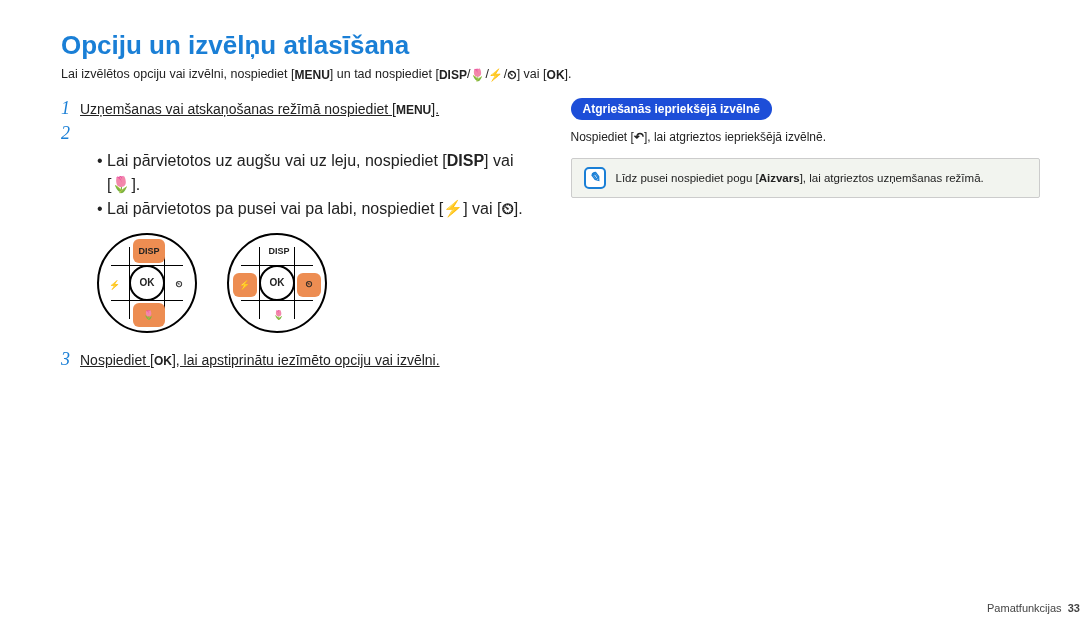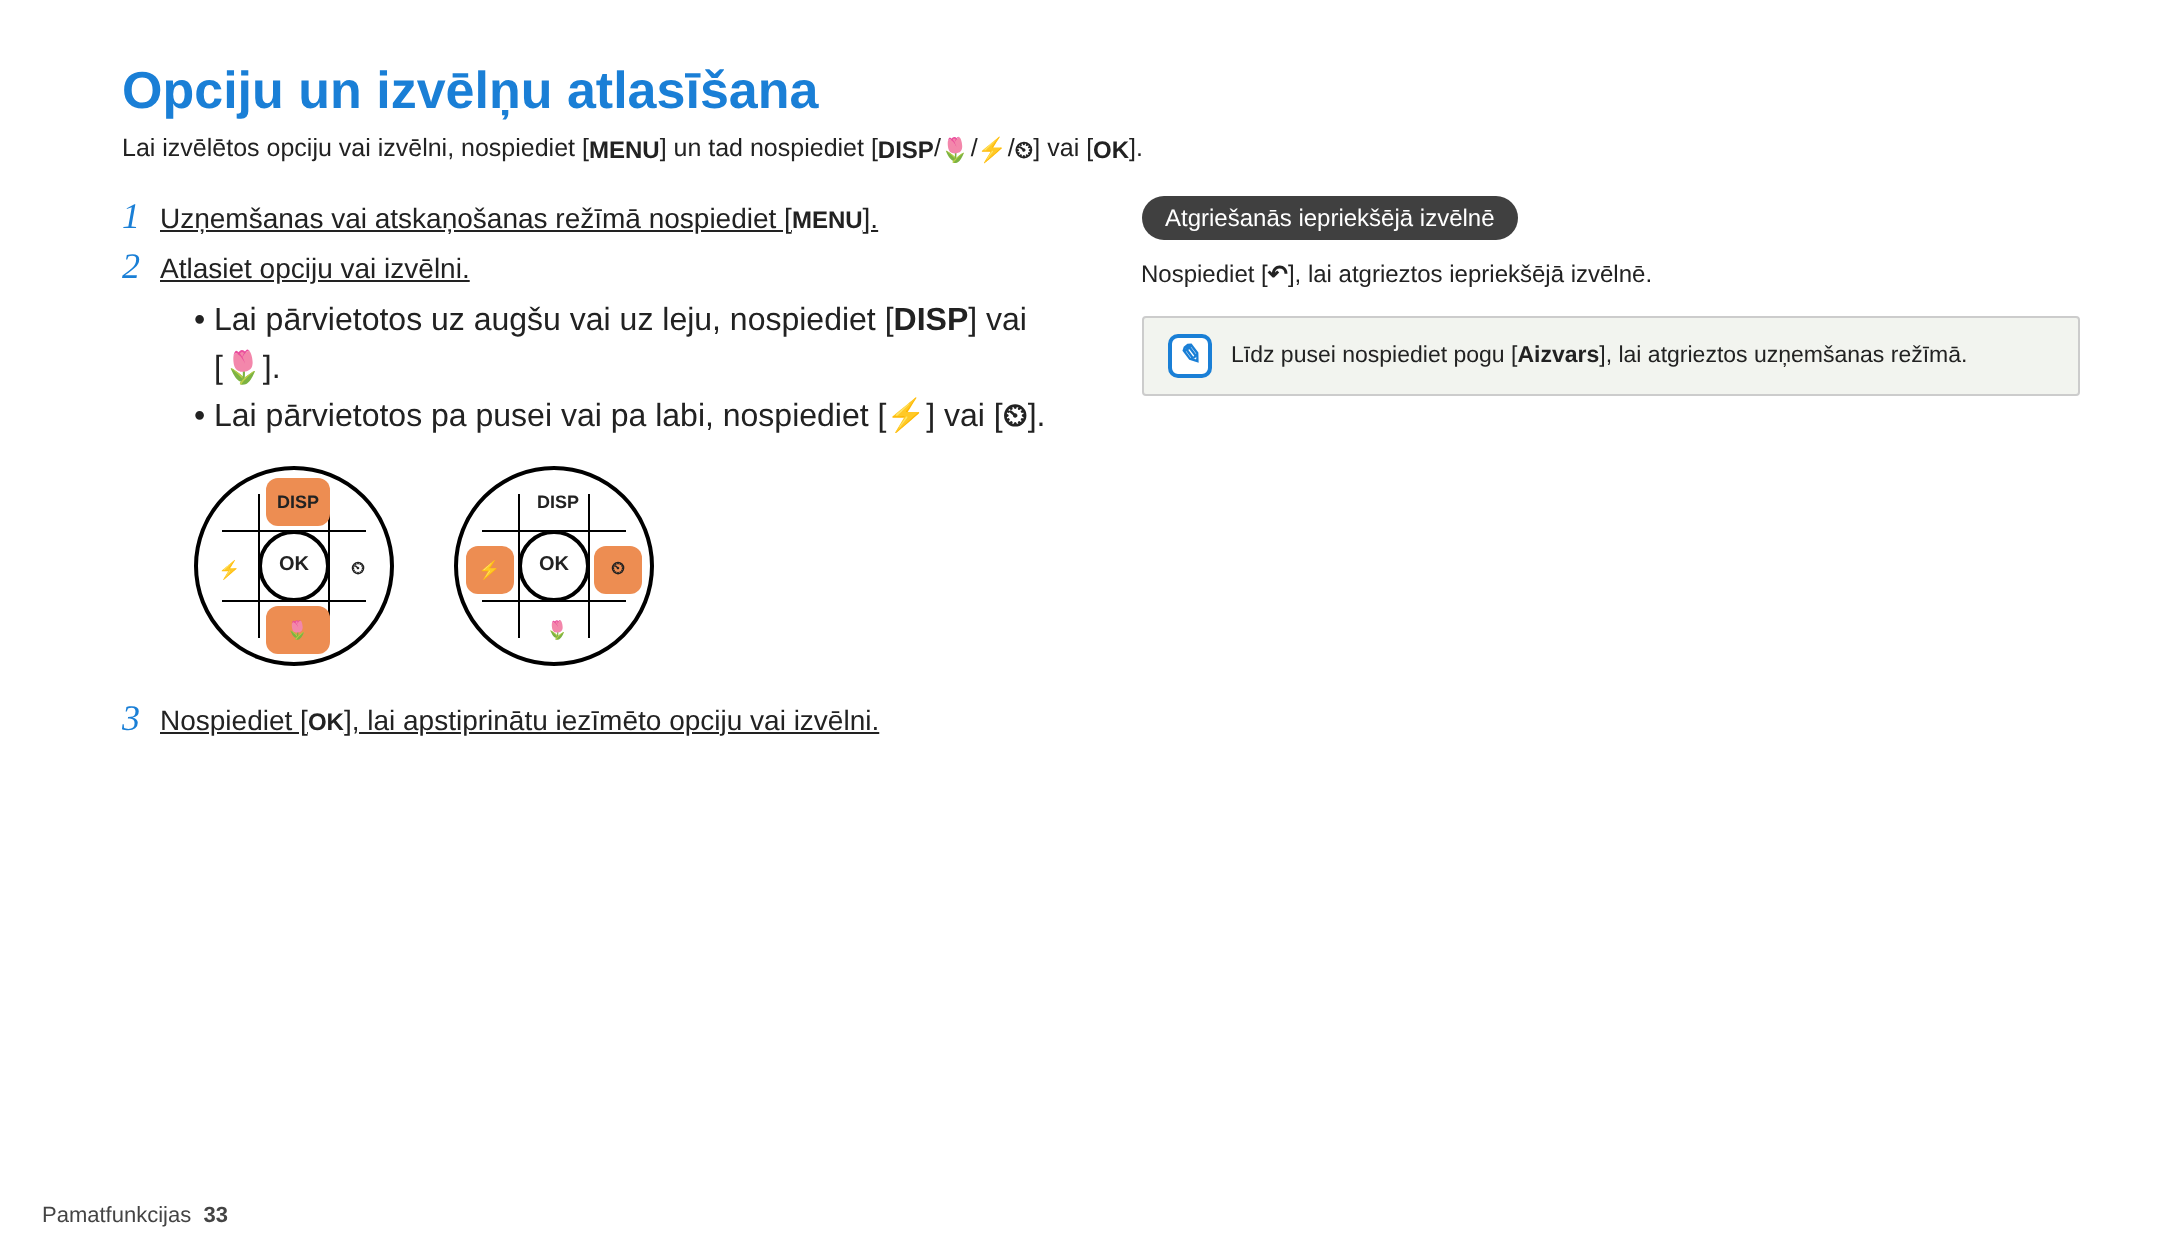--- a/index.html
+++ b/index.html
@@ -26,28 +26,28 @@
   .dpad .btn.top { top: 4px; left: 34px; }
   .dpad .btn.bottom { bottom: 4px; left: 34px; }
   .dpad .btn.left { left: 4px; top: 38px; width: 24px; height: 24px; }
   .dpad .btn.right { right: 4px; top: 38px; width: 24px; height: 24px; }
   .dpad .btn.hl { background: #ed8d52; border-radius: 6px; }
   .dpad .line-v1 { position:absolute; left:30px; top:12px; bottom:12px; width:0; border-left:1px solid #000;}
   .dpad .line-v2 { position:absolute; right:30px; top:12px; bottom:12px; width:0; border-left:1px solid #000;}
   .dpad .line-h1 { position:absolute; top:30px; left:12px; right:12px; height:0; border-top:1px solid #000;}
   .dpad .line-h2 { position:absolute; bottom:30px; left:12px; right:12px; height:0; border-top:1px solid #000;}
 
-  .pill { display: inline-block; background: #404040; color: #fff; font-size: 12px; font-weight: normal; padding: 4px 12px; border-radius: 12px; margin-bottom: 10px; }
+  .pill { display: inline-block; background: #1d4ed8; color: #fff; font-size: 12px; font-weight: bold; padding: 4px 12px; border-radius: 12px; margin-bottom: 10px; }
   .right-text { font-size: 12px; margin-bottom: 14px; }
 
   .note-box { display: flex; align-items: center; gap: 10px; border: 1px solid #ccc; background: #f2f4ef; padding: 8px 12px; border-radius: 2px; }
   .note-icon { width: 22px; height: 22px; border: 2px solid #1a7fd6; border-radius: 5px; display: flex; align-items: center; justify-content: center; color: #1a7fd6; font-size: 14px; font-weight: bold; font-style: italic; font-family: Georgia, serif; flex-shrink: 0; background:#fff; }
   .note-text { font-size: 11.5px; line-height: 1.4; }
 
-  .footer { position: absolute; bottom: 16px; left: 0; right: 0; text-align: left; font-size: 11px; color: #444; }
+  .footer { position: absolute; bottom: 16px; left: 0; right: 0; text-align: right; font-size: 11px; color: #444; }
 </style>
 </head>
 <body>
 
 <div class="page">
   <h1 class="title">Opciju un izvēlņu atlasīšana</h1>
 
   <p class="intro">
     <span>Lai izvēlētos opciju vai izvēlni, nospiediet [</span><span class="bracket-label">MENU</span><span>] un tad nospiediet [</span><span class="bracket-label">DISP</span><span>/</span><span class="bracket-label">🌷</span><span>/</span><span class="bracket-label">⚡</span><span>/</span><span class="bracket-label">⏲</span><span>] vai [</span><span class="bracket-label">OK</span><span>].</span>
   </p>
@@ -57,21 +57,20 @@
 
       <div class="step-row">
         <span class="step-num">1</span>
         <span class="step-text">
           <span>Uzņemšanas vai atskaņošanas režīmā nospiediet [</span><span class="bracket-label">MENU</span><span>].</span>
         </span>
       </div>
 
       <div class="step-row">
         <span class="step-num">2</span>
-        <span class="step-text">Atlasiet opciju vai izvēlni.</span>
       </div>
       <ul class="sub-bullets">
         <li>
           <span>Lai pārvietotos uz augšu vai uz leju, nospiediet [</span><b>DISP</b><span>] vai [</span><b>🌷</b><span>].</span>
         </li>
         <li>
           <span>Lai pārvietotos pa pusei vai pa labi, nospiediet [</span><b>⚡</b><span>] vai [</span><b>⏲</b><span>].</span>
         </li>
       </ul>
 

